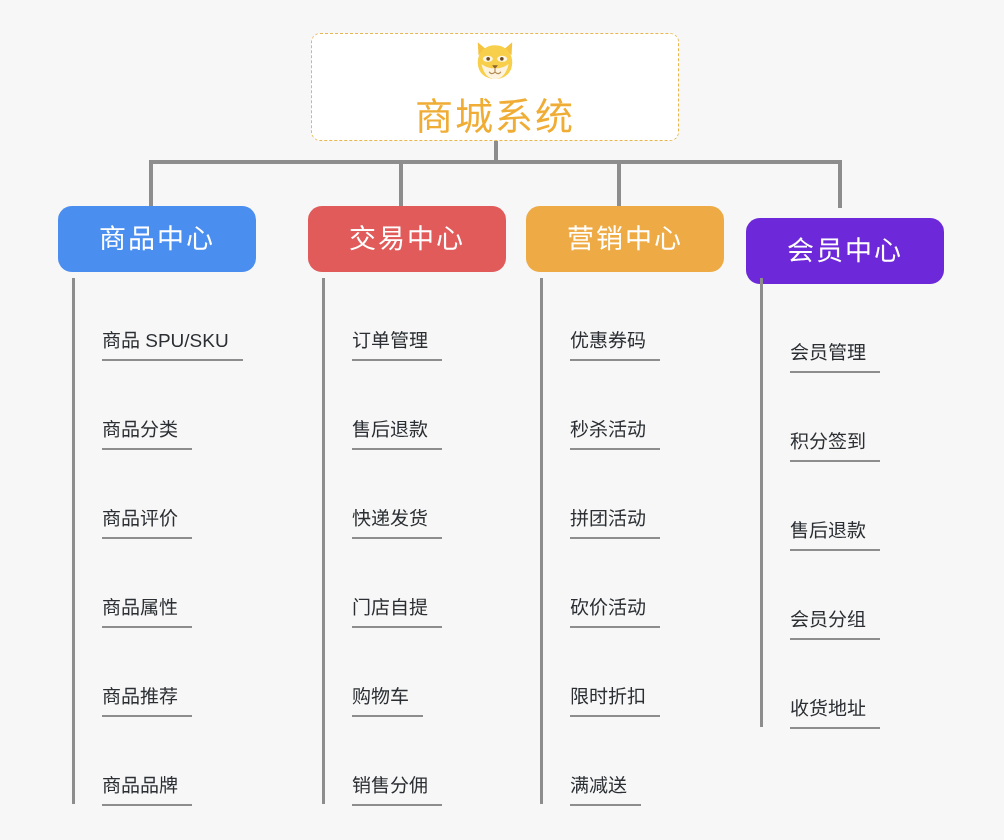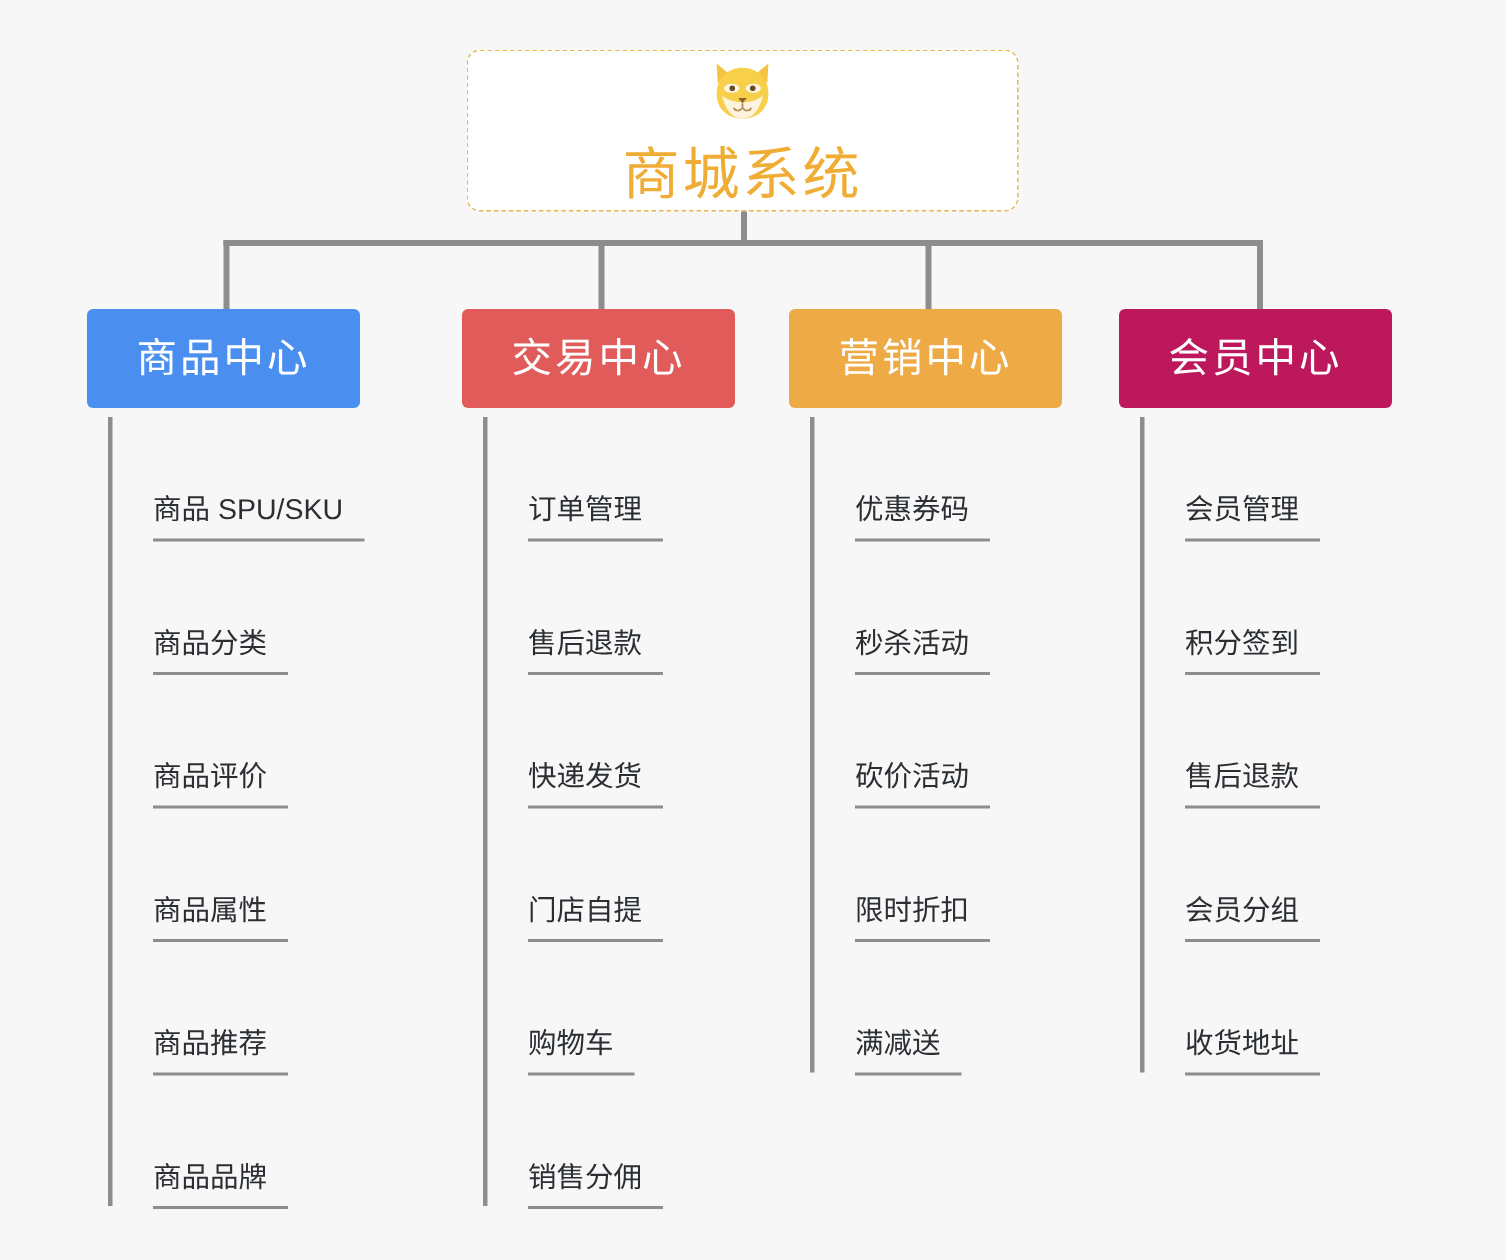--- a/index.html
+++ b/index.html
@@ -80,23 +80,23 @@
     position: absolute;
     top: 206px;
     width: 230px;
   }
   .col-1 { left: 58px; }
   .col-2 { left: 308px; }
   .col-3 { left: 526px; }
   .col-4 { left: 746px; }
 
   .cat-header {
-    width: 182px;
+    width: 198px;
     height: 66px;
-    border-radius: 4px;
+    border-radius: 14px;
     display: flex;
     align-items: center;
     justify-content: center;
     box-sizing: border-box;
   }
   .cat-header-label {
     color: #ffffff;
     font-size: 27px;
     letter-spacing: 2px;
     line-height: 1;
@@ -227,33 +227,36 @@
     </div>
     <div class="col-spine"></div>
     <ul class="leaf-list">
       <li class="leaf-item">
           <span class="leaf-label">优惠券码</span>
         </li>
       <li class="leaf-item">
           <span class="leaf-label">秒杀活动</span>
         </li>
       <li class="leaf-item">
+          <span class="leaf-label">拼团活动</span>
+        </li>
+      <li class="leaf-item">
           <span class="leaf-label">砍价活动</span>
         </li>
       <li class="leaf-item">
           <span class="leaf-label">限时折扣</span>
         </li>
       <li class="leaf-item">
           <span class="leaf-label">满减送</span>
         </li>
     </ul>
   </div>
 
   <div class="column col-4">
-    <div class="cat-header" style="background-color: #be185d;">
+    <div class="cat-header" style="background-color: #6d28d9; margin-top: 12px;">
       <span class="cat-header-label">会员中心</span>
     </div>
     <div class="col-spine"></div>
     <ul class="leaf-list">
       <li class="leaf-item">
           <span class="leaf-label">会员管理</span>
         </li>
       <li class="leaf-item">
           <span class="leaf-label">积分签到</span>
         </li>

